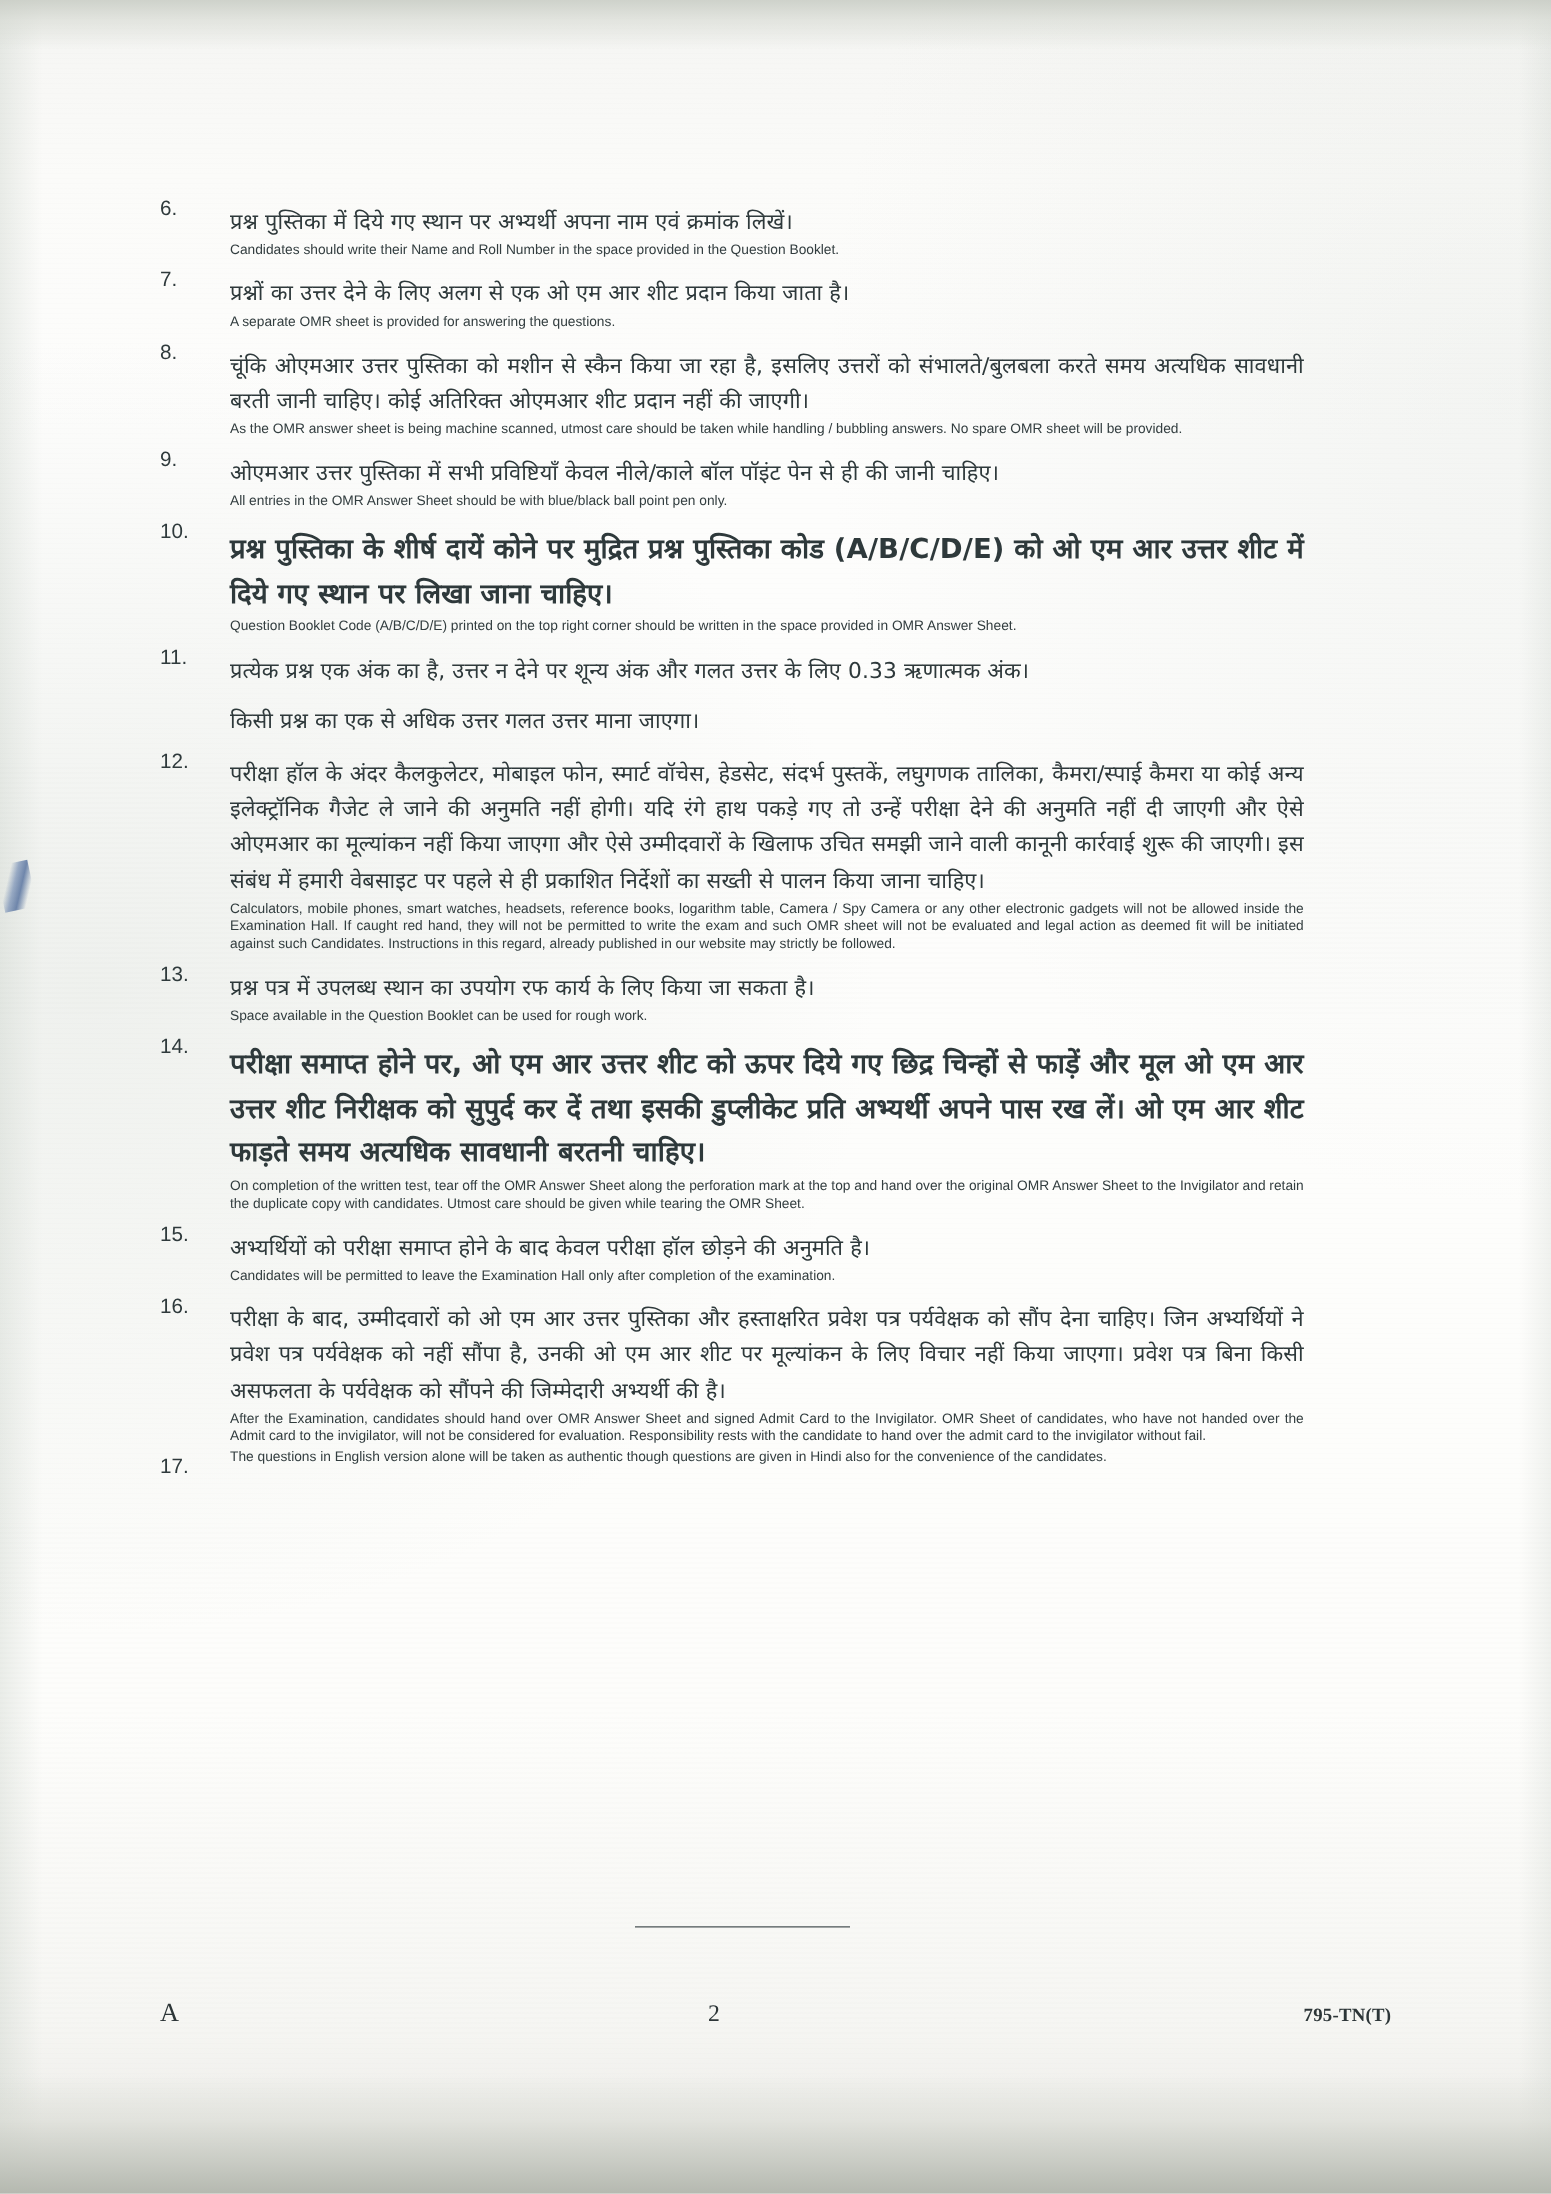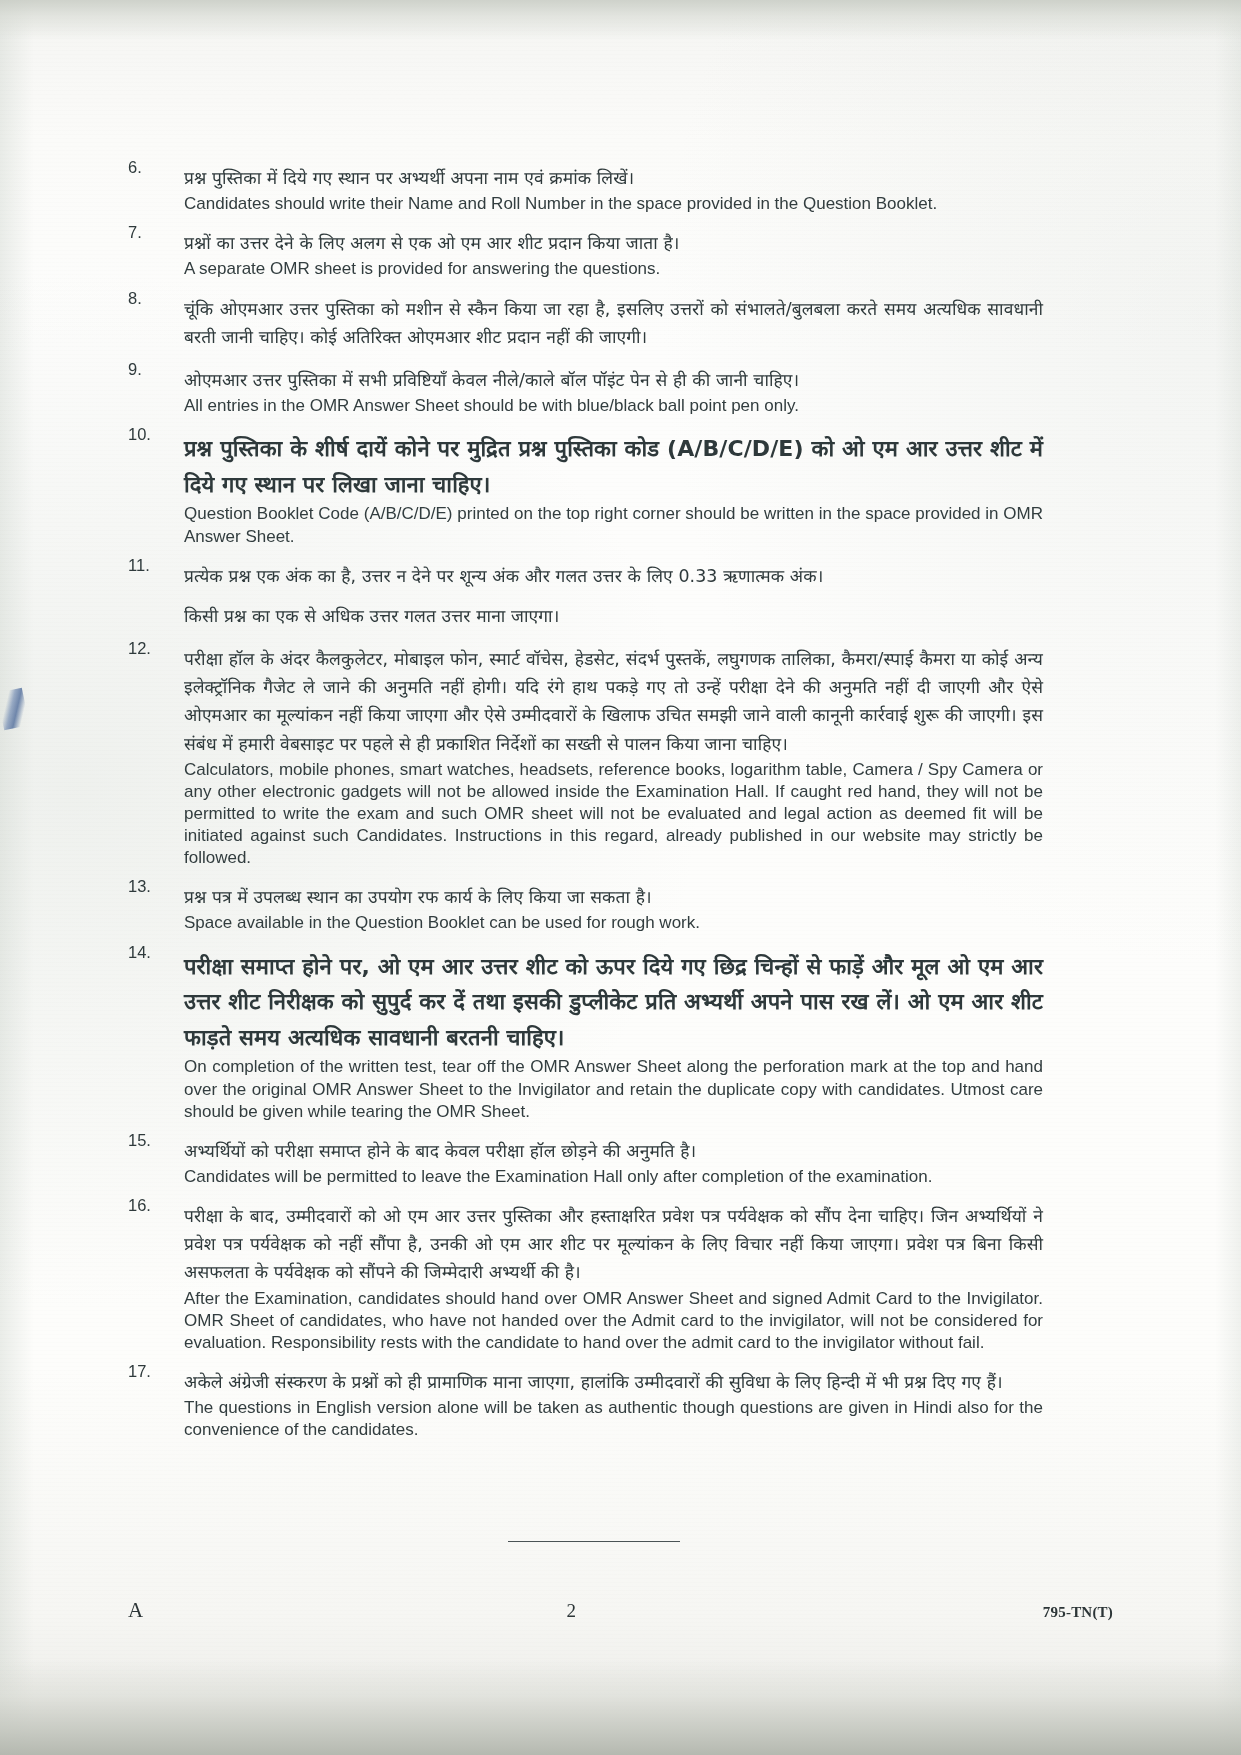--- a/index.html
+++ b/index.html
@@ -107,21 +107,21 @@
     letter-spacing: 0.1px;
   }
   .hi.bold {
     font-weight: bold;
     font-size: 22px;
   }
 
   
   .en {
     font-family: "Liberation Sans", sans-serif;
-    font-size: 17px;
+    font-size: 11px;
     line-height: 1.30;
     color: #323d3f;
     margin: 1px 0 0 0;
     text-align: justify;
     text-justify: inter-word;
   }
   .en.bold { font-weight: normal; }
   .en b { font-weight: bold; }
 
   
@@ -201,20 +201,21 @@
         <div class="item-num">7.</div>
         <div class="item-body">
           <p class="hi">प्रश्नों का उत्तर देने के लिए अलग से एक ओ एम आर शीट प्रदान किया जाता है।</p>
           <p class="en">A separate OMR sheet is provided for answering the questions.</p>
         </div>
       </div>
       <div class="item">
         <div class="item-num">8.</div>
         <div class="item-body">
           <p class="hi">चूंकि ओएमआर उत्तर पुस्तिका को मशीन से स्कैन किया जा रहा है, इसलिए उत्तरों को संभालते/बुलबला करते समय अत्यधिक सावधानी बरती जानी चाहिए। कोई अतिरिक्त ओएमआर शीट प्रदान नहीं की जाएगी।</p>
+          <p class="en">As the OMR answer sheet is being machine scanned, utmost care should be taken while handling / bubbling answers. No spare OMR sheet will be provided.</p>
         </div>
       </div>
       <div class="item">
         <div class="item-num">9.</div>
         <div class="item-body">
           <p class="hi">ओएमआर उत्तर पुस्तिका में सभी प्रविष्टियाँ केवल नीले/काले बॉल पॉइंट पेन से ही की जानी चाहिए।</p>
           <p class="en">All entries in the OMR Answer Sheet should be with blue/black ball point pen only.</p>
         </div>
       </div>
       <div class="item">
@@ -262,21 +263,20 @@
       <div class="item">
         <div class="item-num">16.</div>
         <div class="item-body">
           <p class="hi">परीक्षा के बाद, उम्मीदवारों को ओ एम आर उत्तर पुस्तिका और हस्ताक्षरित प्रवेश पत्र पर्यवेक्षक को सौंप देना चाहिए। जिन अभ्यर्थियों ने प्रवेश पत्र पर्यवेक्षक को नहीं सौंपा है, उनकी ओ एम आर शीट पर मूल्यांकन के लिए विचार नहीं किया जाएगा। प्रवेश पत्र बिना किसी असफलता के पर्यवेक्षक को सौंपने की जिम्मेदारी अभ्यर्थी की है।</p>
           <p class="en">After the Examination, candidates should hand over OMR Answer Sheet and signed Admit Card to the Invigilator. OMR Sheet of candidates, who have not handed over the Admit card to the invigilator, will not be considered for evaluation. Responsibility rests with the candidate to hand over the admit card to the invigilator without fail.</p>
         </div>
       </div>
       <div class="item">
         <div class="item-num">17.</div>
         <div class="item-body">
-          <p class="hi">अकेले अंग्रेजी संस्करण के प्रश्नों को ही प्रामाणिक माना जाएगा, हालांकि उम्मीदवारों की सुविधा के लिए हिन्दी में भी प्रश्न दिए गए हैं।</p>
           <p class="en">The questions in English version alone will be taken as authentic though questions are given in Hindi also for the convenience of the candidates.</p>
         </div>
       </div>
     </div>
 
   <div class="sep"></div>
 
   <footer class="page-footer">
     <div class="footer-code-left">A</div>
     <div class="footer-page-no">2</div>

